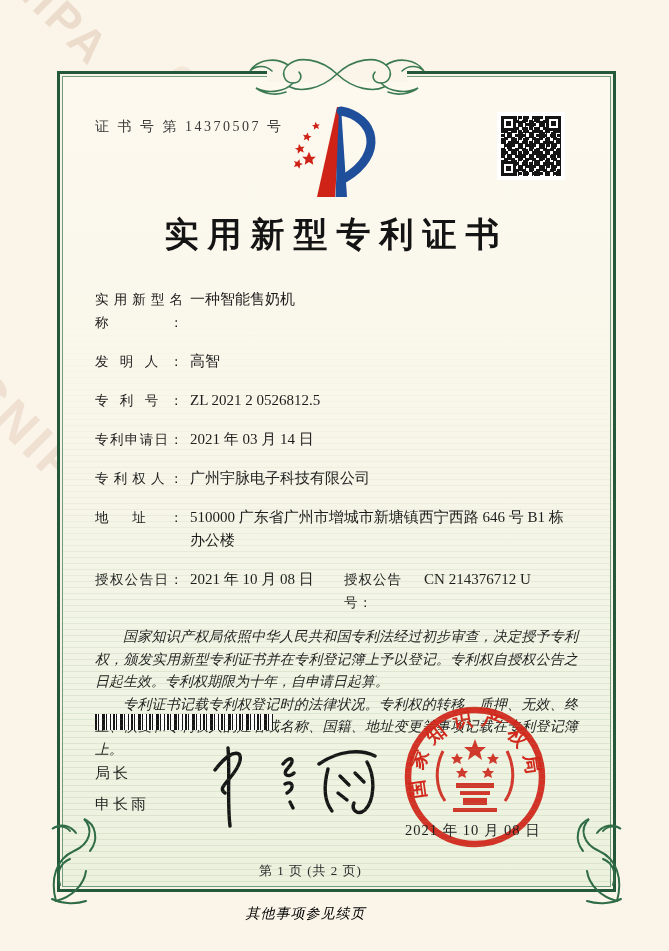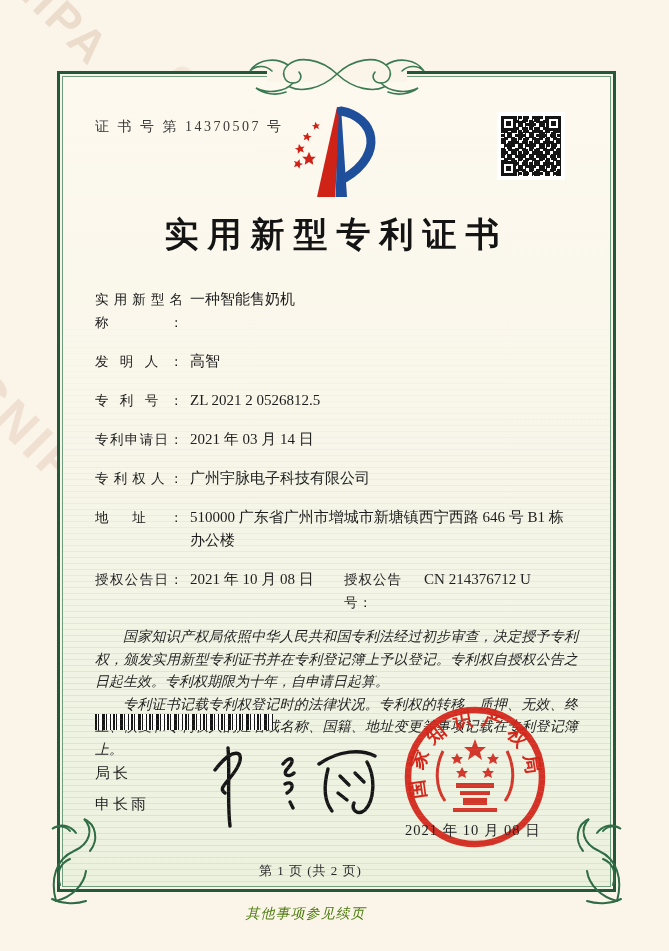--- a/index.html
+++ b/index.html
@@ -96,21 +96,21 @@
       #141414 15px 16px, #fdfdfd 16px 18px);
   }
   .officer { position:absolute; left:35px; top:684px; font-size:15px; letter-spacing:3px; color:#1d1d1d; line-height:31px; }
   .signature { position:absolute; left:135px; top:662px; }
   .seal { position:absolute; left:339px; top:627px; width:152px; height:152px; }
   .seal-date {
     position:absolute; left:6px; top:120px; width:146px;
     font-size:14.5px; letter-spacing:1px; color:#1d1d1d; white-space:nowrap;
   }
   .page-info { position:absolute; left:0; right:52px; top:788px; text-align:center; font-size:13px; color:#2a2a2a; letter-spacing:1px; }
-  .footer-note { position:absolute; left:0; right:58px; top:905px; text-align:center; font-style:italic; font-size:14px; color:#4d7c0f; letter-spacing:1px; }
+  .footer-note { position:absolute; left:0; right:58px; top:905px; text-align:center; font-style:italic; font-size:14px; color:#000000; letter-spacing:1px; }
 </style>
 </head>
 <body>
 
 <span class="wm wm1">CNIPA</span>
 <span class="wm wm2">CNIPA</span>
 <span class="wm wm3">CNIPA</span>
 <span class="wm wm4">CNIPA</span>
 
 <div class="frame">

